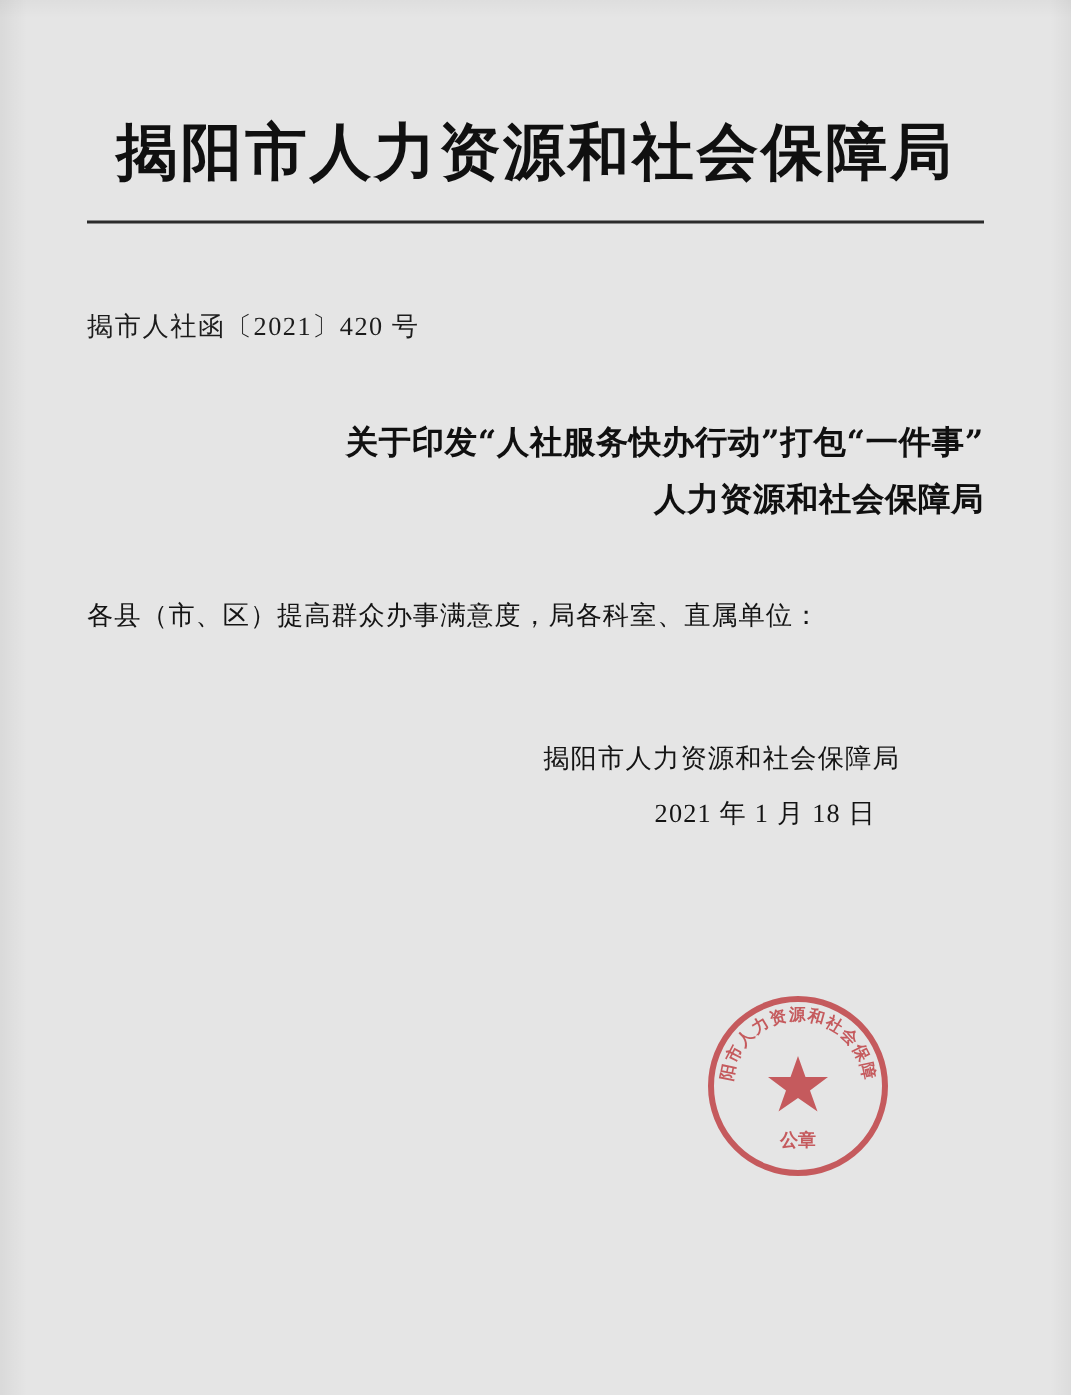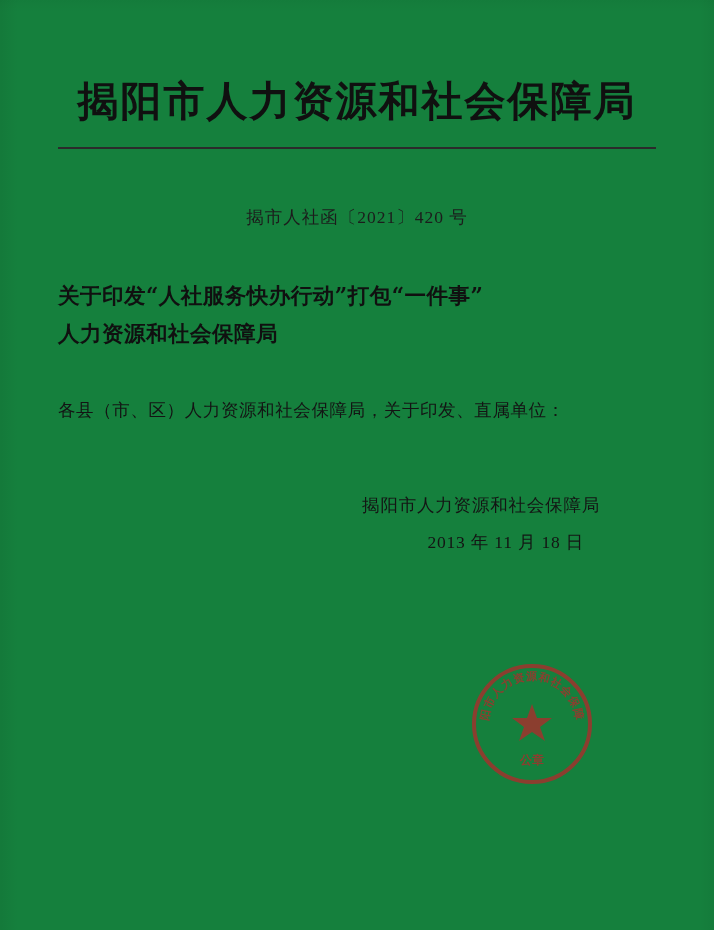--- a/index.html
+++ b/index.html
@@ -12,21 +12,21 @@
     height: 930px;
     position: relative;
     font-family: "Liberation Serif", serif;
     color: #1a1a1a;
     overflow: hidden;
   }
 
   #doc-page {
     position: absolute;
     inset: 0;
-    background: #15803d;
+    background: #e5e5e5;
   }
 
   
   #doc-page::before {
     content: "";
     position: absolute;
     inset: 0;
     background:
       linear-gradient(to right, rgba(0,0,0,0.05), rgba(0,0,0,0) 18px),
       linear-gradient(to left, rgba(0,0,0,0.04), rgba(0,0,0,0) 14px),
@@ -58,31 +58,30 @@
   .masthead-rule {
     margin: 22px auto 0 auto;
     width: 100%;
     height: 2px;
     background: #2b2b2b;
   }
 
   
   .doc-number {
     margin-top: 56px;
-    text-align: center;
     font-size: 17.5px;
     letter-spacing: 1px;
     color: #1c1c1c;
     font-family: "Liberation Serif", serif;
   }
 
   
   .doc-title {
     margin-top: 48px;
-    text-align: left;
+    text-align: right;
     font-family: "DejaVu Serif", "Liberation Serif", serif;
     font-weight: bold;
     font-size: 21.5px;
     line-height: 1.75;
     letter-spacing: 0.5px;
     color: #101010;
   }
   .doc-title .line2 {
     display: block;
   }
@@ -160,26 +159,26 @@
     </div>
 
     <div class="doc-number">揭市人社函〔2021〕420 号</div>
 
     <div class="doc-title">
       <span class="line1">关于印发“人社服务快办行动”打包“一件事”</span>
       <span class="line2">人力资源和社会保障局</span>
     </div>
 
     <div class="doc-body">
-      <p class="salutation">各县（市、区）人力资源和社会保障局，关于印发、直属单位：</p>
+      <p class="salutation">各县（市、区）提高群众办事满意度，局各科室、直属单位：</p>
     </div>
 
     <div class="signature">
       <div class="sign-org">揭阳市人力资源和社会保障局</div>
-      <div class="sign-date">2013 年 11 月 18 日</div>
+      <div class="sign-date">2021 年 1 月 18 日</div>
     </div>
 
   </div>
 
   <div class="seal">
     <svg viewBox="0 0 128 128" aria-hidden="true">
       <circle cx="64" cy="64" r="58" fill="none" stroke="#b9262a" stroke-width="4"></circle>
       <path id="sealArc" d="M 64 64 m -44,0 a 44,44 0 1,1 88,0" fill="none" stroke="none"></path>
       <text class="seal-text">
         <textPath href="#sealArc" startOffset="50%" text-anchor="middle">揭阳市人力资源和社会保障局</textPath>

